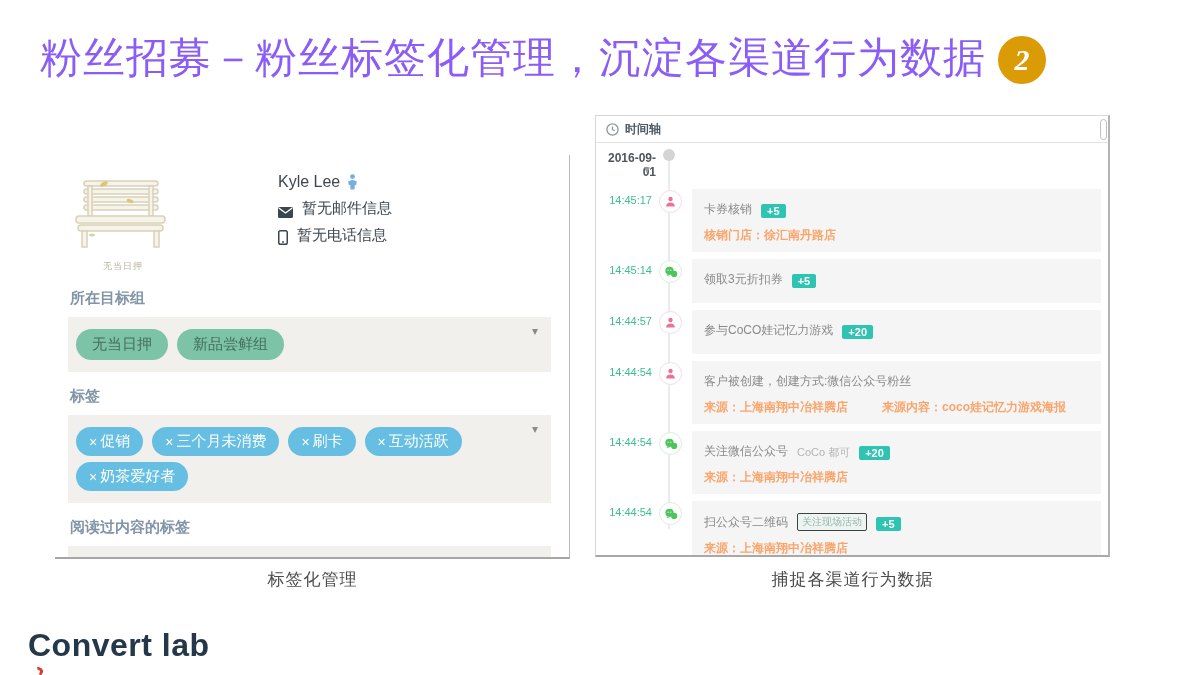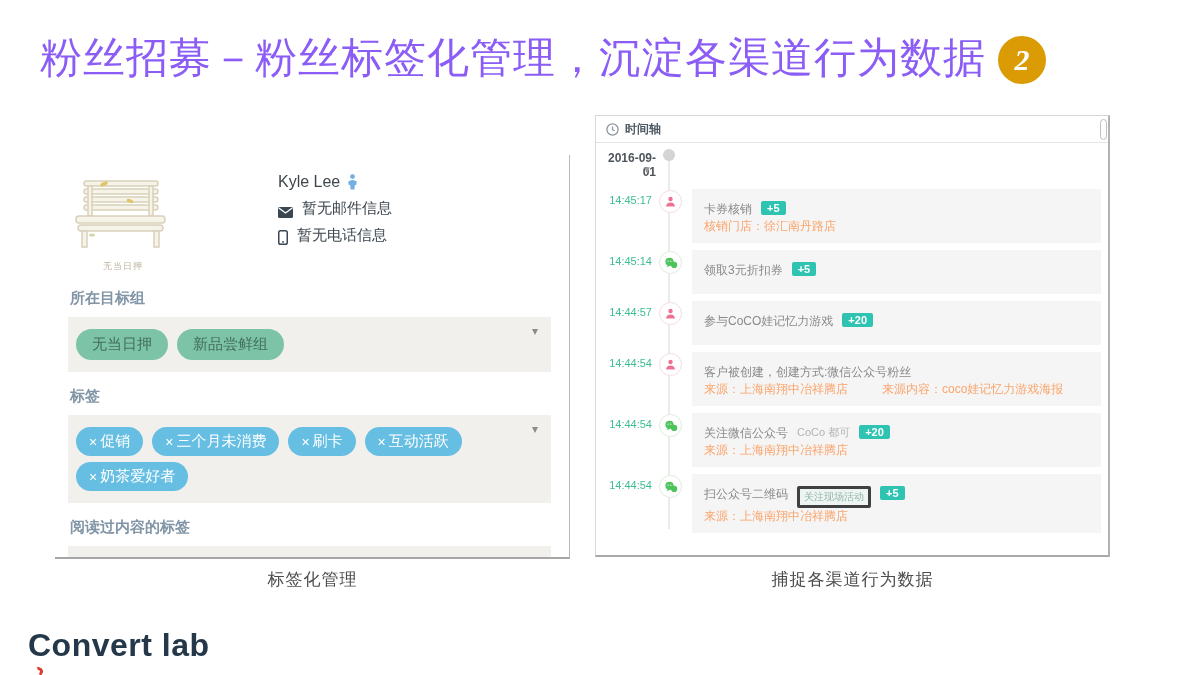--- a/index.html
+++ b/index.html
@@ -47,25 +47,25 @@
   .date-row { position:relative; margin-bottom:8px; height:30px; }
   .date-label { position:absolute; left:0; top:0; width:60px; text-align:right; font-size:12px; font-weight:bold; color:#4e565c; }
   .date-dot { position:absolute; left:67px; top:-2px; width:12px; height:12px; border-radius:50%; background:#d4d4d4; }
   .date-caret { position:absolute; left:46px; top:13px; color:#9a9a9a; font-size:10px; cursor:pointer; }
   .entry { display:flex; margin-bottom:7px; padding-left:4px; position:relative; }
   .etime { width:52px; flex:none; text-align:right; font-size:11px; color:#3dbd92; padding-top:5px; }
   .enode { flex:none; width:23px; height:23px; margin-left:7px; margin-top:1px; border-radius:50%; background:#fff; display:flex; align-items:center; justify-content:center; position:relative; z-index:1; }
   .enode.person { border:1px solid #f3dde2; }
   .enode.wechat { border:1px solid #daeeda; }
   .ecard { flex:1; background:#f6f5f5; margin-left:10px; margin-right:7px; padding:8px 12px; min-height:44px; }
-  .eline1 { display:flex; align-items:flex-start; gap:9px; font-size:12px; color:#8a8a8a; padding-top:4px; }
+  .eline1 { display:flex; align-items:flex-end; gap:9px; font-size:12px; color:#8a8a8a; padding-top:4px; }
   .esub { color:#b4b4b4; font-size:11px; }
-  .etag { font-size:10px; color:#94b5ae; border:3px solid #404040; background:#eef4f1; padding:1px 4px; border-radius:2px; }
+  .etag { font-size:10px; color:#94b5ae; border:1px solid #404040; background:#eef4f1; padding:1px 4px; border-radius:2px; }
   .ebadge { background:#2fc4b2; color:#fff; font-size:11px; font-weight:bold; padding:1px 6px; border-radius:2px; }
-  .eline2 { display:flex; gap:34px; font-size:12px; color:#f9a56c; }
+  .eline2 { margin-top:9px; display:flex; gap:34px; font-size:12px; color:#f9a56c;font-weight:bold; }
   .eline2 span { cursor:pointer; }
 
   
   .logo { position:absolute; left:28px; top:627px; font-size:32px; font-weight:bold; color:#24384a; letter-spacing:0.5px; }
   .logo-c { position:relative; display:inline-block; }
   .logo-swirl { position:absolute; left:6px; top:11px; width:9px; height:9px; border:3px solid #e23a2e;
     border-right-color:transparent; border-bottom-color:transparent; border-radius:50%; transform:rotate(115deg); }
   .copyright { position:absolute; right:18px; top:637px; font-size:15px; color:#8b8b8b; }
 </style>
 </head>

